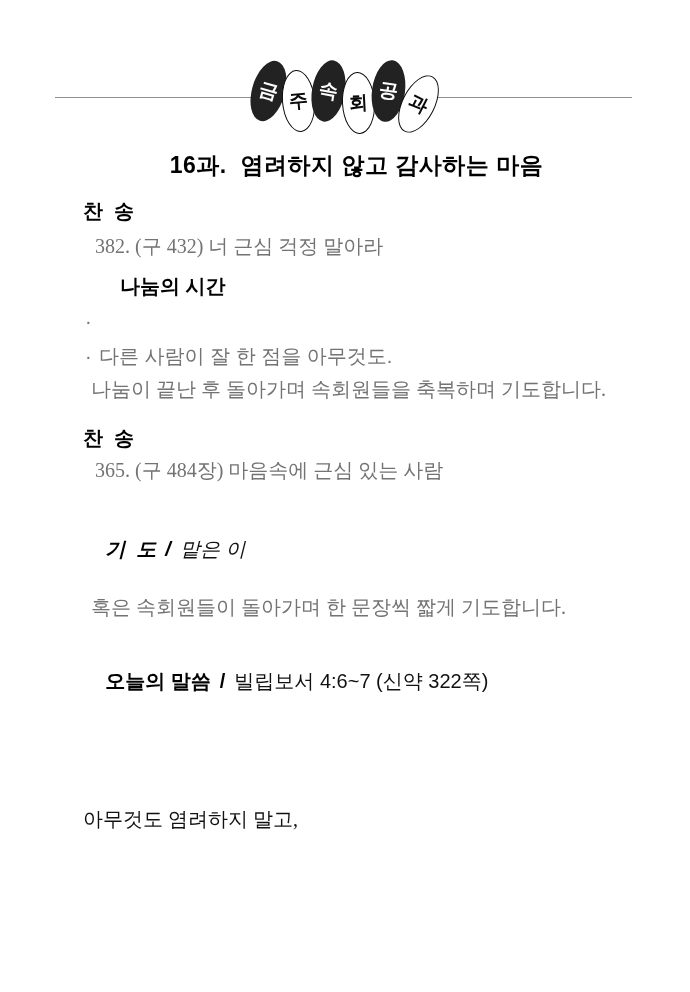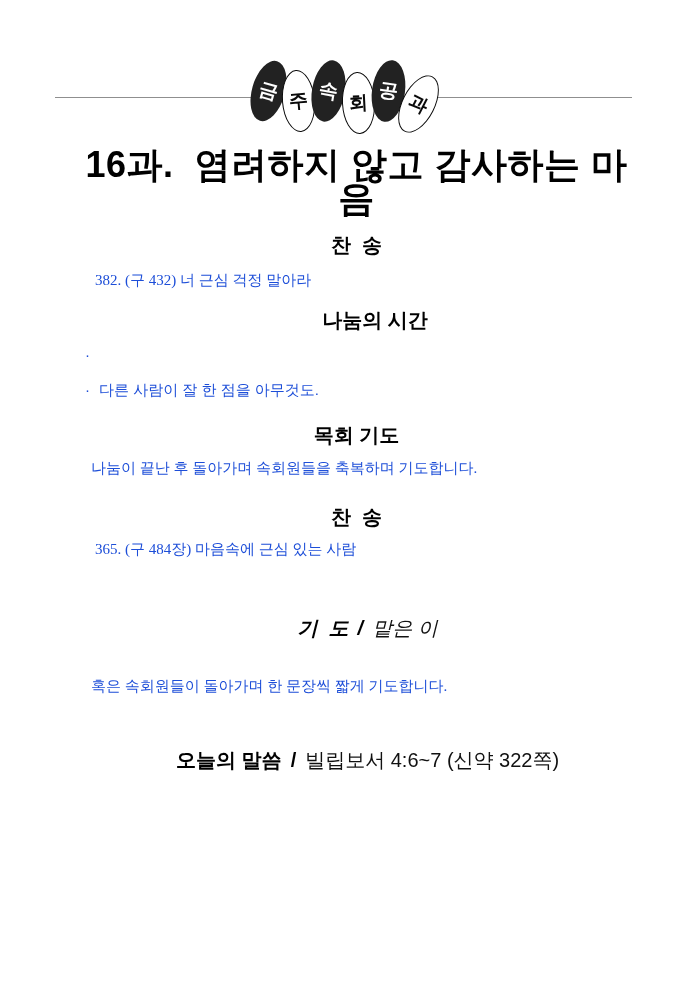--- a/index.html
+++ b/index.html
@@ -27,31 +27,30 @@
   .oval.light{background:#fff;border:1.5px solid #0a0a0a;color:#0a0a0a;}
   .o1{transform:rotate(16deg);z-index:3;}
   .o2{transform:translateY(10px) rotate(-5deg);z-index:4;}
   .o3{transform:rotate(10deg);z-index:5;}
   .o4{transform:translateY(12px) rotate(-3deg);z-index:6;}
   .o5{transform:rotate(8deg);z-index:7;}
   .o6{transform:translateY(13px) rotate(27deg);z-index:8;}
   
   .title{
     margin:148px 0 0 0;  
-    font-size:36px;line-height:34px;font-weight:600;
+    font-size:23px;line-height:34px;font-weight:600;
     text-align:center;letter-spacing:0.5px;
     white-space:pre-wrap;color:#000;
   }
   .h{
     font-size:20px;line-height:26px;font-weight:700;color:#000;
     white-space:pre-wrap;
     font-family:"Liberation Sans", sans-serif;
-    text-align:center;
   }
-  .b{font-size:15px;line-height:26px;color:#1d4ed8;white-space:pre-wrap;}
+  .b{font-size:20px;line-height:26px;color:#737373;white-space:pre-wrap;}
   .serif{font-family:"Liberation Serif", serif;}
   .sans{font-family:"Liberation Sans", sans-serif;}
   .sep{font-weight:700;margin:0 9px;font-family:"Liberation Sans", sans-serif;}
   .inline-val{font-weight:400;font-size:20px;color:#111;}
   .mt16{margin-top:16px;} .mt9{margin-top:9px;} .mt14{margin-top:14px;margin-left:37px;}
   .mt19{margin-top:19px;} .mt7{margin-top:7px;} .mt23{margin-top:23px;}
   .mt6{margin-top:6px;} .mt27{margin-top:27px;font-style:italic;} .mt22{margin-top:22px;}
   .mt24{margin-top:24px;}
   .ind12{margin-left:12px;} .ind8{margin-left:8px;}
   .bullet-line{display:flex;margin-left:2px;}
@@ -86,37 +85,37 @@
 
   <div class="h mt14">나눔의 시간</div>
   <div class="b sans mt9 bullet-line">
     <span class="bullet">·</span>
   </div>
   <div class="b sans mt9 bullet-line">
     <span class="bullet">·</span>
     <span>다른 사람이 잘 한 점을 아무것도.</span>
   </div>
 
-  <div class="h mt19">목회 기도</div>
   <div class="b serif mt7 ind8">나눔이 끝난 후 돌아가며 속회원들을 축복하며 기도합니다.</div>
 
   <div class="h mt23">찬  송</div>
   <div class="b serif mt6 ind12">365. (구 484장) 마음속에 근심 있는 사람</div>
 
   <div class="h mt27">
     <span>기  도</span><span class="sep">/</span><span class="inline-val sans">맡은 이</span>
   </div>
   <div class="b serif mt6 ind8">혹은 속회원들이 돌아가며 한 문장씩 짧게 기도합니다.</div>
 
   <div class="h mt22">
     <span>오늘의 말씀</span><span class="sep">/</span><span class="inline-val sans">빌립보서 4:6~7 (신약 322쪽)</span>
   </div>
 
   <div class="keyverse mt24">
     <div class="kv-lines serif">
+      <div class="kv-line">아무것도 염려하지 말고,</div>
       
       
       
       
       
       
     </div>
   </div>
 
 </div>

